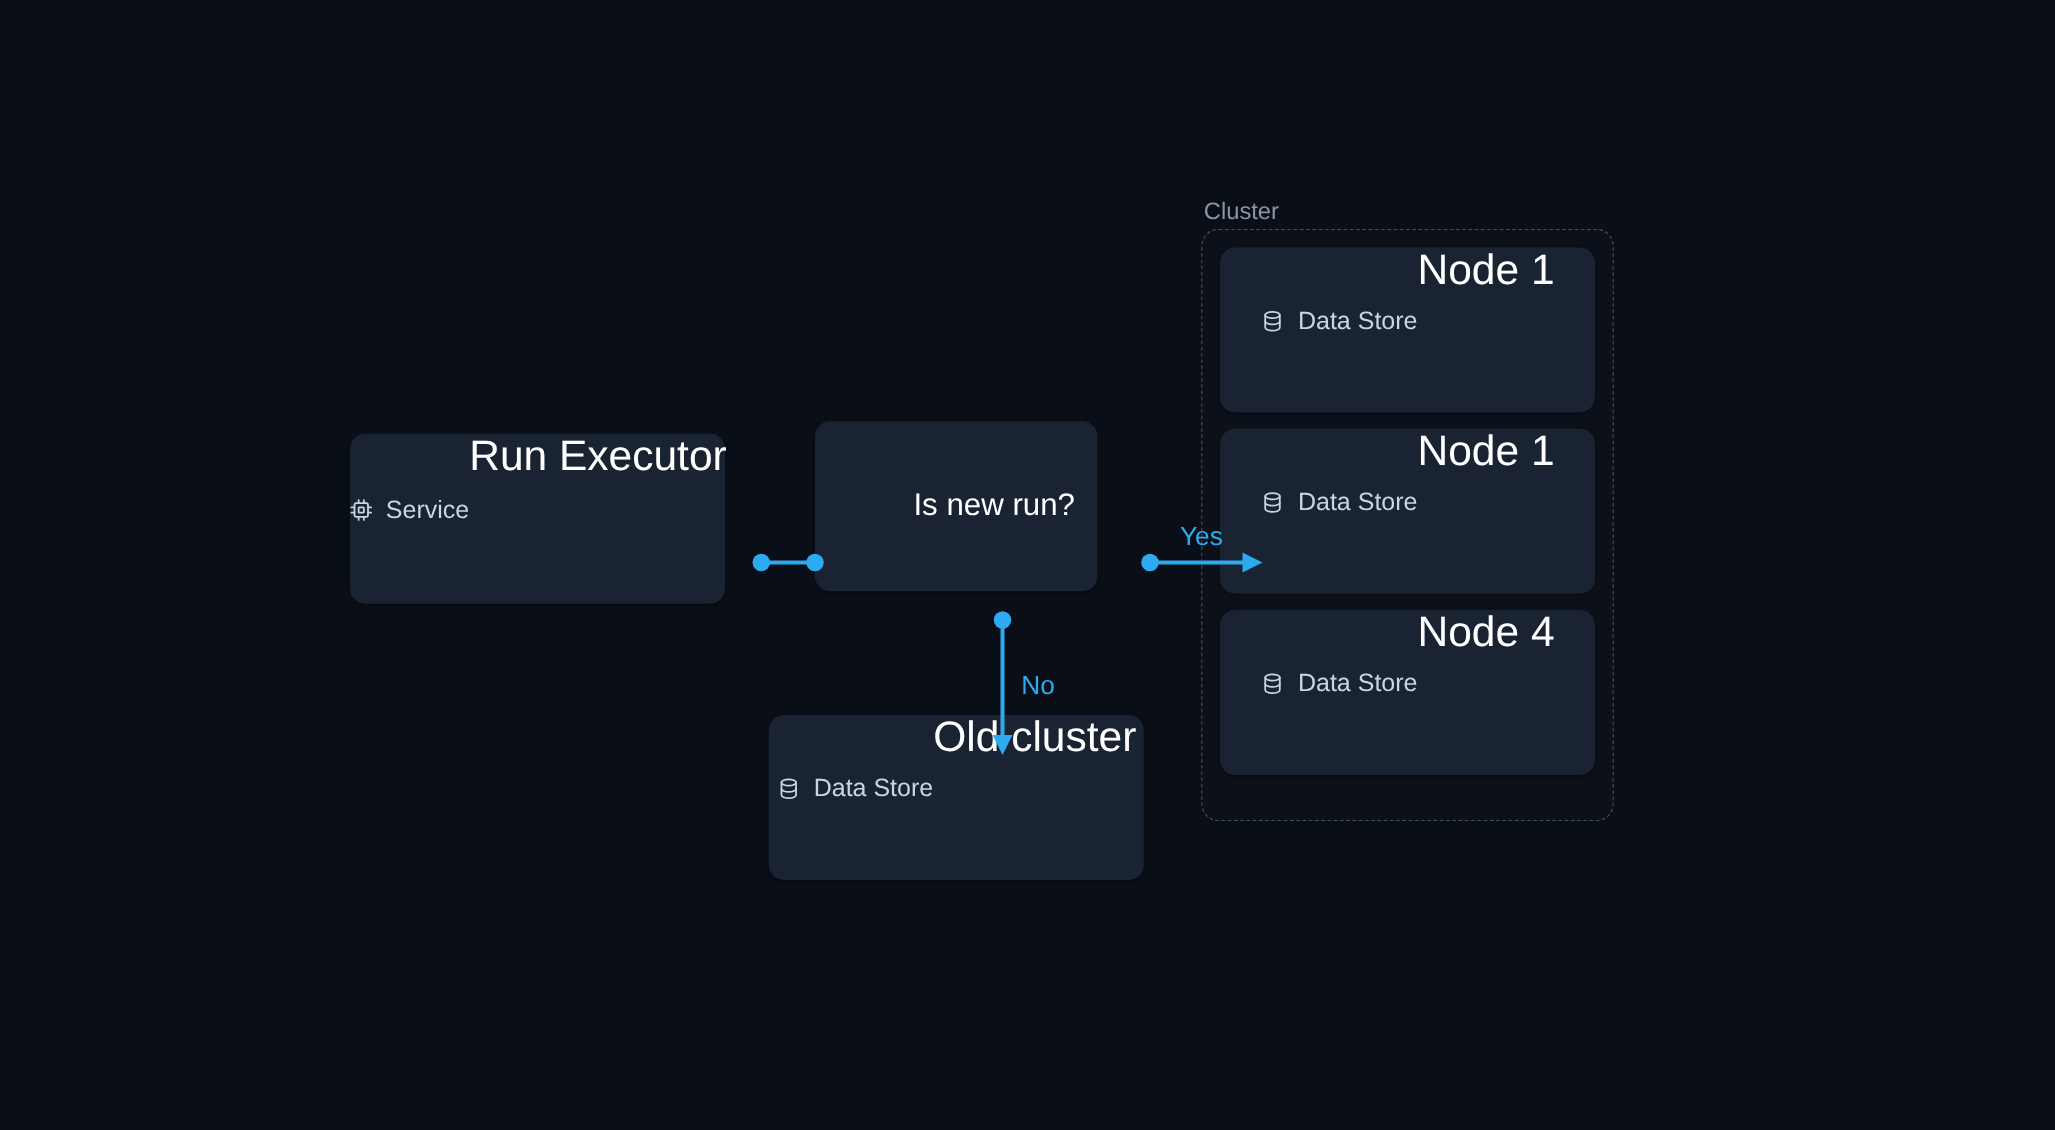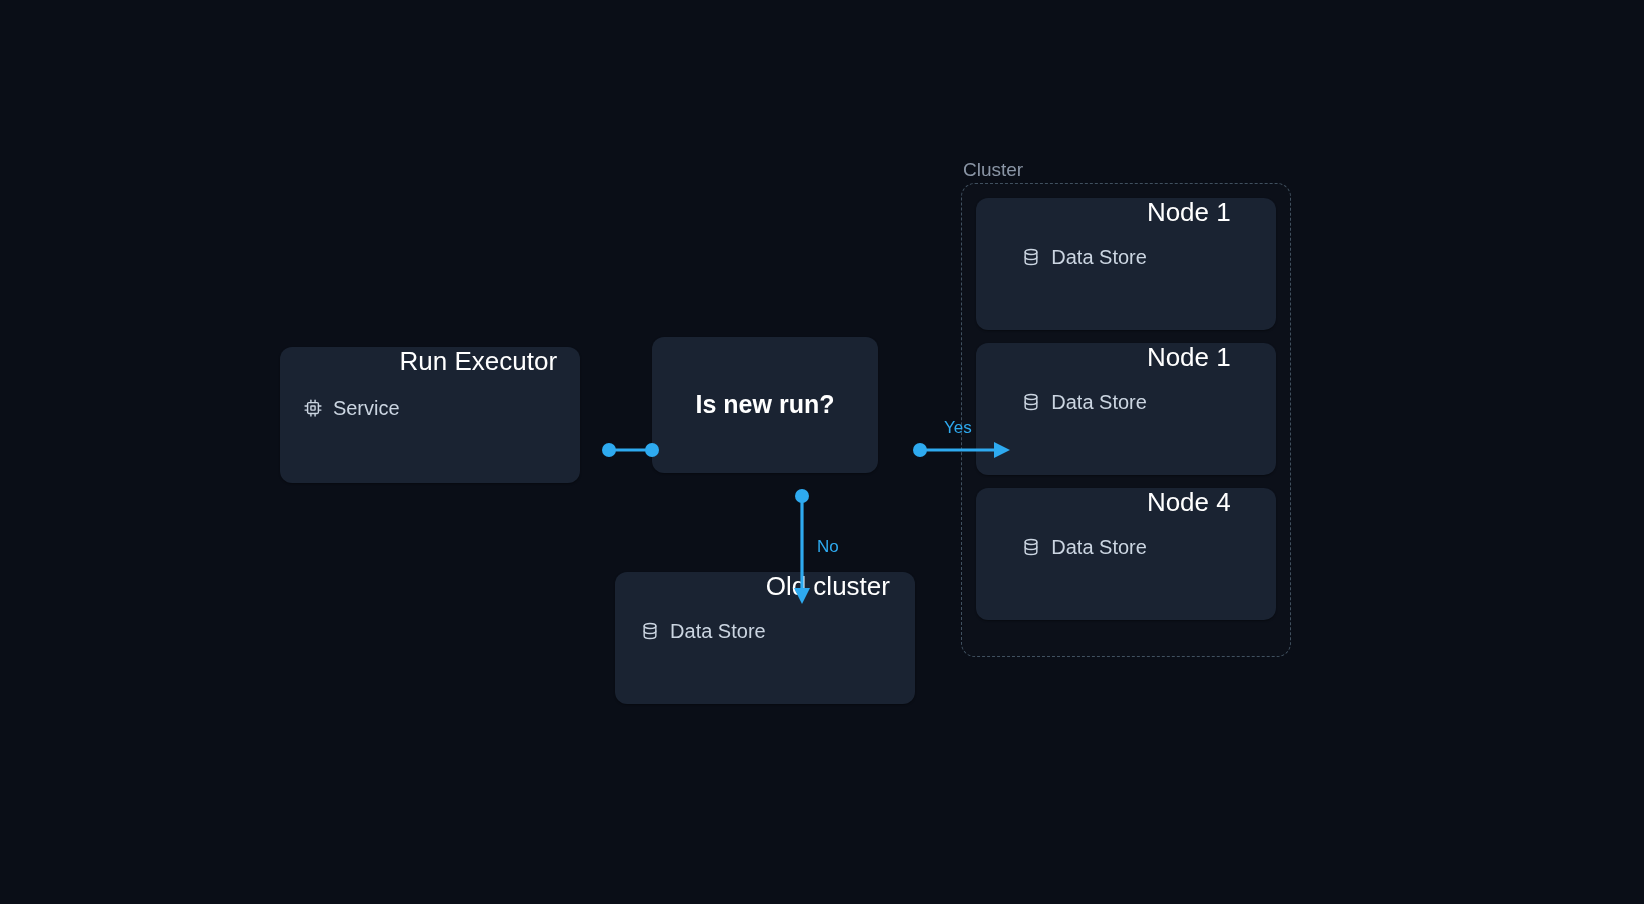--- a/index.html
+++ b/index.html
@@ -39,31 +39,30 @@
     white-space: nowrap;
   }
   .node-type .icon {
     display: inline-flex;
     width: 20px;
     height: 20px;
     flex: 0 0 20px;
   }
   .node-title {
     color: #ffffff;
-    font-size: 26px;
+    font-size: 34px;
     line-height: 1.1;
     white-space: nowrap;
   }
 
   
   .decision {
     align-items: center;
-    justify-content: center;
+    justify-content: flex-end;
     padding: 0 18px;
-    font-weight: bold;
   }
   .decision .node-title {
     font-size: 25px;
     margin: 0;
     text-align: center;
   }
 
   
   .cluster-box {
     position: absolute;
@@ -97,21 +96,21 @@
   }
   .edge-dot {
     fill: #2eaaf0;
   }
   .edge-head {
     fill: #2eaaf0;
   }
   .edge-label {
     position: absolute;
     color: #2eaaf0;
-    font-size: 17px;
+    font-size: 21px;
     line-height: 1;
     white-space: nowrap;
   }
 </style>
 </head>
 <body>
 
 <div id="canvas">
 
   <div class="cluster-label" style="left:963px; top:160px;">Cluster</div>

